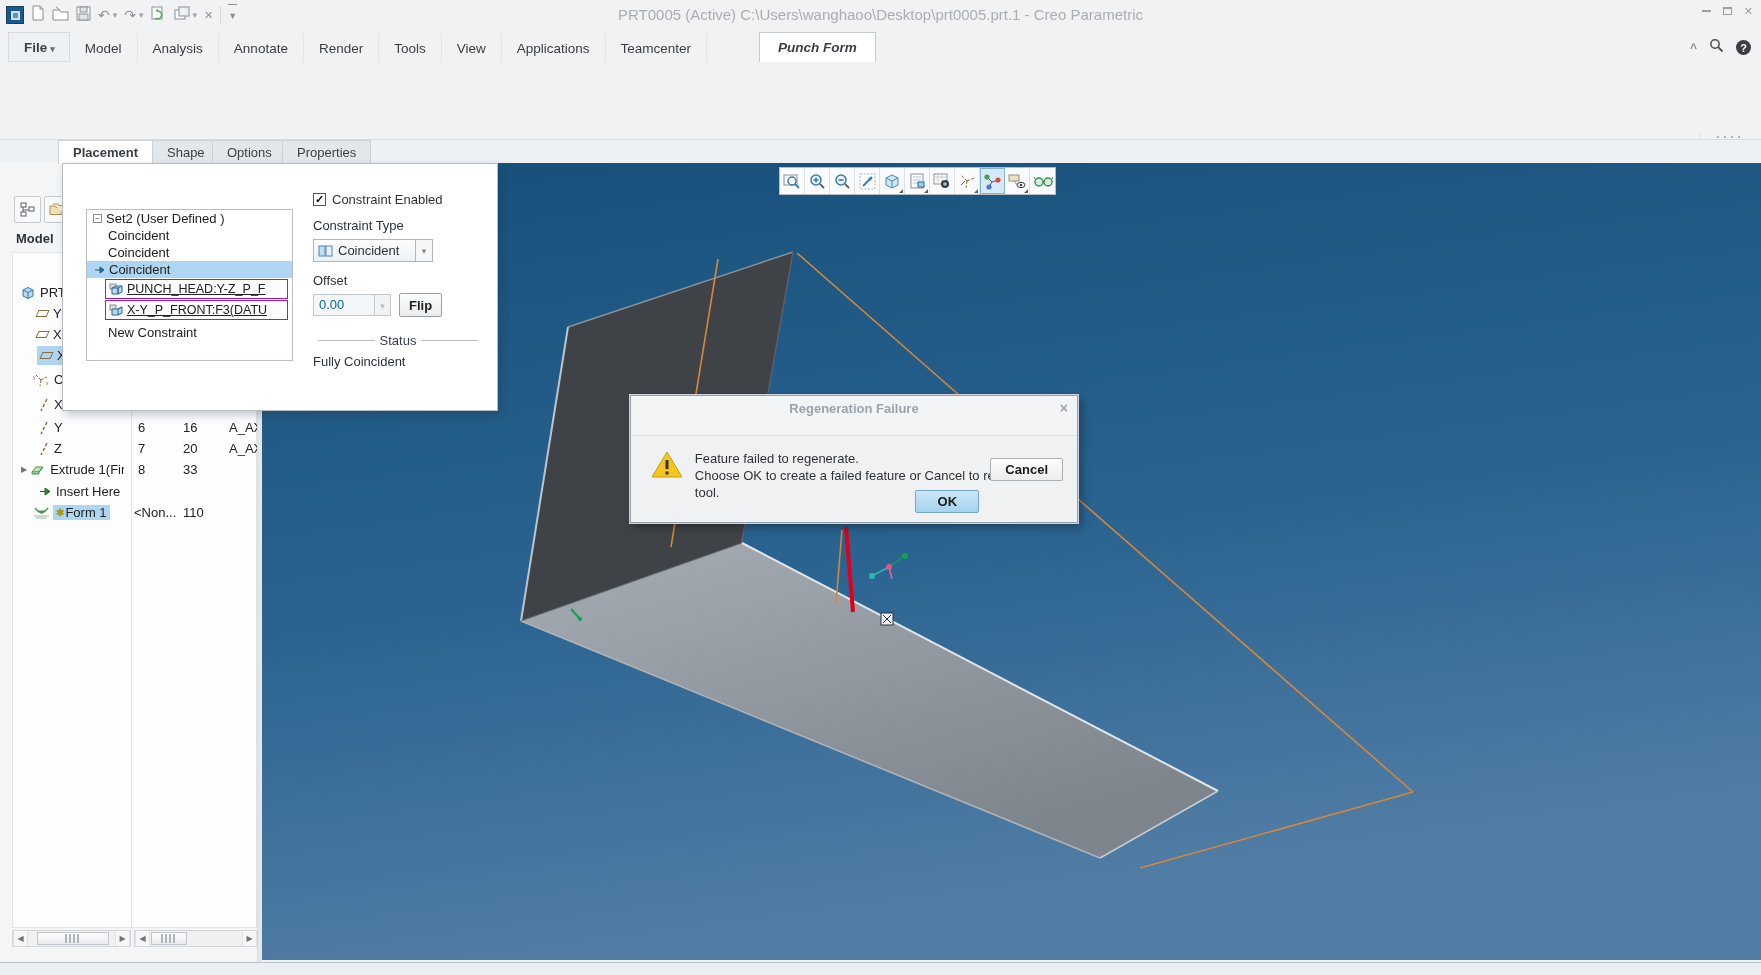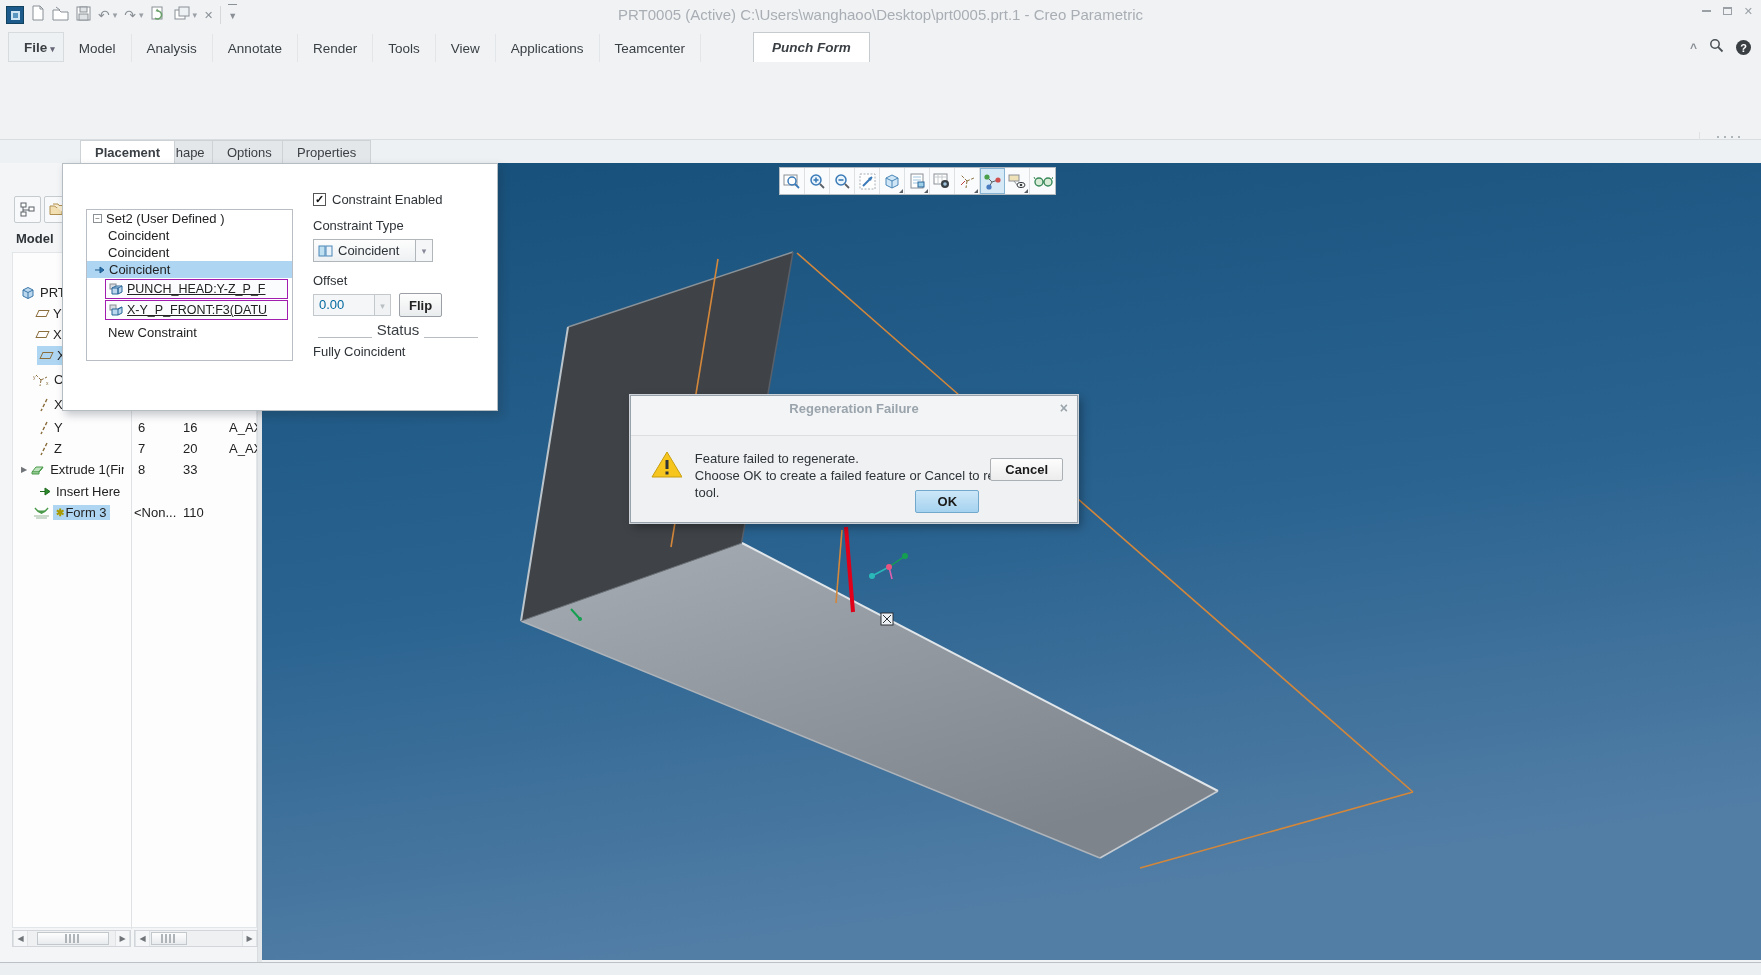--- a/index.html
+++ b/index.html
@@ -18,21 +18,21 @@
   .wintitle { position:absolute; left:200px; right:200px; top:0; height:30px; line-height:30px;
               text-align:center; color:#a9aeb4; font-size:15px; white-space:nowrap; overflow:hidden; }
   .winbtns { position:absolute; right:8px; top:6px; display:flex; gap:12px; align-items:center; color:#9aa0a6; }
   .wb-min { width:9px; height:2px; background:#9aa0a6; }
   .wb-max { width:9px; height:8px; border:1px solid #9aa0a6; border-top-width:2px; }
   .wb-close { font-size:11px; color:#9aa0a6; line-height:10px; }
 
   
   .ribbonrow { position:absolute; left:0; top:30px; width:1761px; height:32px; background:#f0f2f4; display:flex; align-items:flex-end; padding-left:8px; }
   .rtab { padding:7px 15px 6px 15px; font-size:13.5px; color:#3a3f44; border-right:1px solid #e3e6e9; cursor:default; }
-  .rtab.file { font-weight:bold; border:1px solid #d8dbde; background:#eef1f3; padding-right:8px; }
+  .rtab.file { font-weight:bold; border:1px solid #d8dbde; background:#eef1f3; padding-right:14px; }
   .rtab.file .caret { font-size:9px; color:#667; margin-left:3px; }
   .rtab.active { background:#ffffff; border:1px solid #c6cbcf; border-bottom:none; font-style:italic; font-weight:bold; margin-left:52px; padding:7px 18px 7px 18px; }
   .ribbon-right { position:absolute; right:10px; top:38px; display:flex; gap:12px; align-items:center; }
   .rr-collapse { color:#8a9096; font-size:12px; font-weight:bold; }
   .rr-help { width:15px; height:15px; border-radius:50%; background:#3a3f44; color:#fff; font-size:11px; font-weight:bold;
              display:flex; align-items:center; justify-content:center; }
 
   
   .dashboard { position:absolute; left:0; top:62px; width:1761px; height:78px; background:#f0f2f4; border-bottom:1px solid #d9dde0; }
   .combo { position:absolute; left:28px; top:87px; width:236px; height:24px; background:#fff; border:1px solid #b8bec2;
@@ -107,21 +107,21 @@
   .typearrow { width:17px; height:23px; border:1px solid #b0b6ba; border-left:none; background:#f4f6f8; color:#889;
                font-size:9px; text-align:center; line-height:23px; }
   .offcombo { display:flex; margin-top:5px; align-items:center; }
   .offmain { width:62px; height:22px; border:1px solid #c2c8cc; background:#f4f6f7; color:#0369a1; font-size:13px;
              line-height:20px; padding-left:5px; }
   .offarrow { width:16px; height:22px; border:1px solid #c2c8cc; border-left:none; background:#f0f2f4; color:#b8bec2;
               font-size:9px; text-align:center; line-height:22px; }
   .flipbtn { margin-left:8px; height:24px; padding:0 9px; border:1px solid #9aa0a6; border-radius:2px;
              background:linear-gradient(180deg,#fdfdfd,#e9eced); font-size:13px; font-weight:bold; color:#222;
              display:flex; align-items:center; }
-  .statusdiv { display:flex; align-items:flex-end; margin-top:4px; color:#3a3f44; font-size:15px; width:170px; }
+  .statusdiv { display:flex; align-items:center; margin-top:16px; color:#3a3f44; font-size:13px; width:170px; }
   .statusdiv::before, .statusdiv::after { content:""; flex:1; height:1px; background:#b8bec2; margin:0 5px; }
   .statusval { margin-top:6px; font-size:13px; color:#2e3338; }
   .lbl-gap { margin-top:11px; }
 
   
   .dialog { position:absolute; left:630px; top:395px; width:448px; height:128px; background:#f0f1f2;
             border:1px solid #98a2aa; box-shadow:0 0 0 1px #ccd2d7, 3px 4px 9px rgba(0,0,0,0.35); z-index:40; }
   .dlg-title { height:40px; background:#f3f4f5; border-bottom:1px solid #dcdfe2; text-align:center; color:#9aa4ac;
                font-weight:bold; font-size:13px; line-height:25px; position:relative; }
   .dlg-close { position:absolute; right:9px; top:0; color:#9aa4ac; font-size:14px; line-height:24px; }
@@ -338,21 +338,21 @@
             <circle cx="17" cy="22" r="1"></circle>
             <circle cx="24" cy="22" r="1"></circle>
           </g>
           <path d="M5,17 C8,3 13,26 17,13 C19,8 21,7 23,9" fill="none" stroke="#3a9ad8" stroke-width="2.2"></path>
         </svg>
       <div class="datum-label">Datum</div>
     </div>
   </div>
 
   <div class="paneltabs">
-    <div class="ptab active" style="left:80px">Placement</div>
+    <div class="ptab active" style="left:58px">Placement</div>
     <div class="ptab" style="left:152px">Shape</div>
     <div class="ptab" style="left:212px">Options</div>
     <div class="ptab" style="left:282px">Properties</div>
   </div>
 
   <div class="leftpanel">
     <div class="navtab" style="left:14px">
       <svg width="15" height="15">
           <rect x="1" y="1" width="5" height="4" fill="#fff" stroke="#5a6066"></rect>
           <rect x="1" y="10" width="5" height="4" fill="#fff" stroke="#5a6066"></rect>
@@ -434,21 +434,21 @@
         <span class="lbl">Insert Here</span>
       </div>
       <div class="trow" style="left:20px; top:250px">
         <svg width="17" height="14">
             <path d="M2,2 c2,3 4,4 6.5,5 c2.5,-1 4.5,-2 6.5,-5" fill="none" stroke="#4a9a4a" stroke-width="1.4"></path>
             <path d="M8.5,8 l-3,-3.5 h6 z" fill="#4a9a4a"></path>
             <path d="M1,10 h15 M3,12 h11" stroke="#9ab89a"></path>
           </svg>
         <span class="sel" style="display:inline-flex;align-items:center;padding:0 3px;margin-left:3px">
           <span class="aster">✱</span>
-          <span>Form 3</span>
+          <span>Form 1</span>
         </span>
       </div>
 
       <div class="cval" style="left:125px; top:165px; width:40px">6</div>
       <div class="cval" style="left:170px; top:165px; width:40px">16</div>
       <div class="cval" style="left:216px; top:165px; width:28px">A_AX</div>
       <div class="cval" style="left:125px; top:186px; width:40px">7</div>
       <div class="cval" style="left:170px; top:186px; width:40px">20</div>
       <div class="cval" style="left:216px; top:186px; width:28px">A_AX</div>
       <div class="cval" style="left:125px; top:207px; width:40px">8</div>

